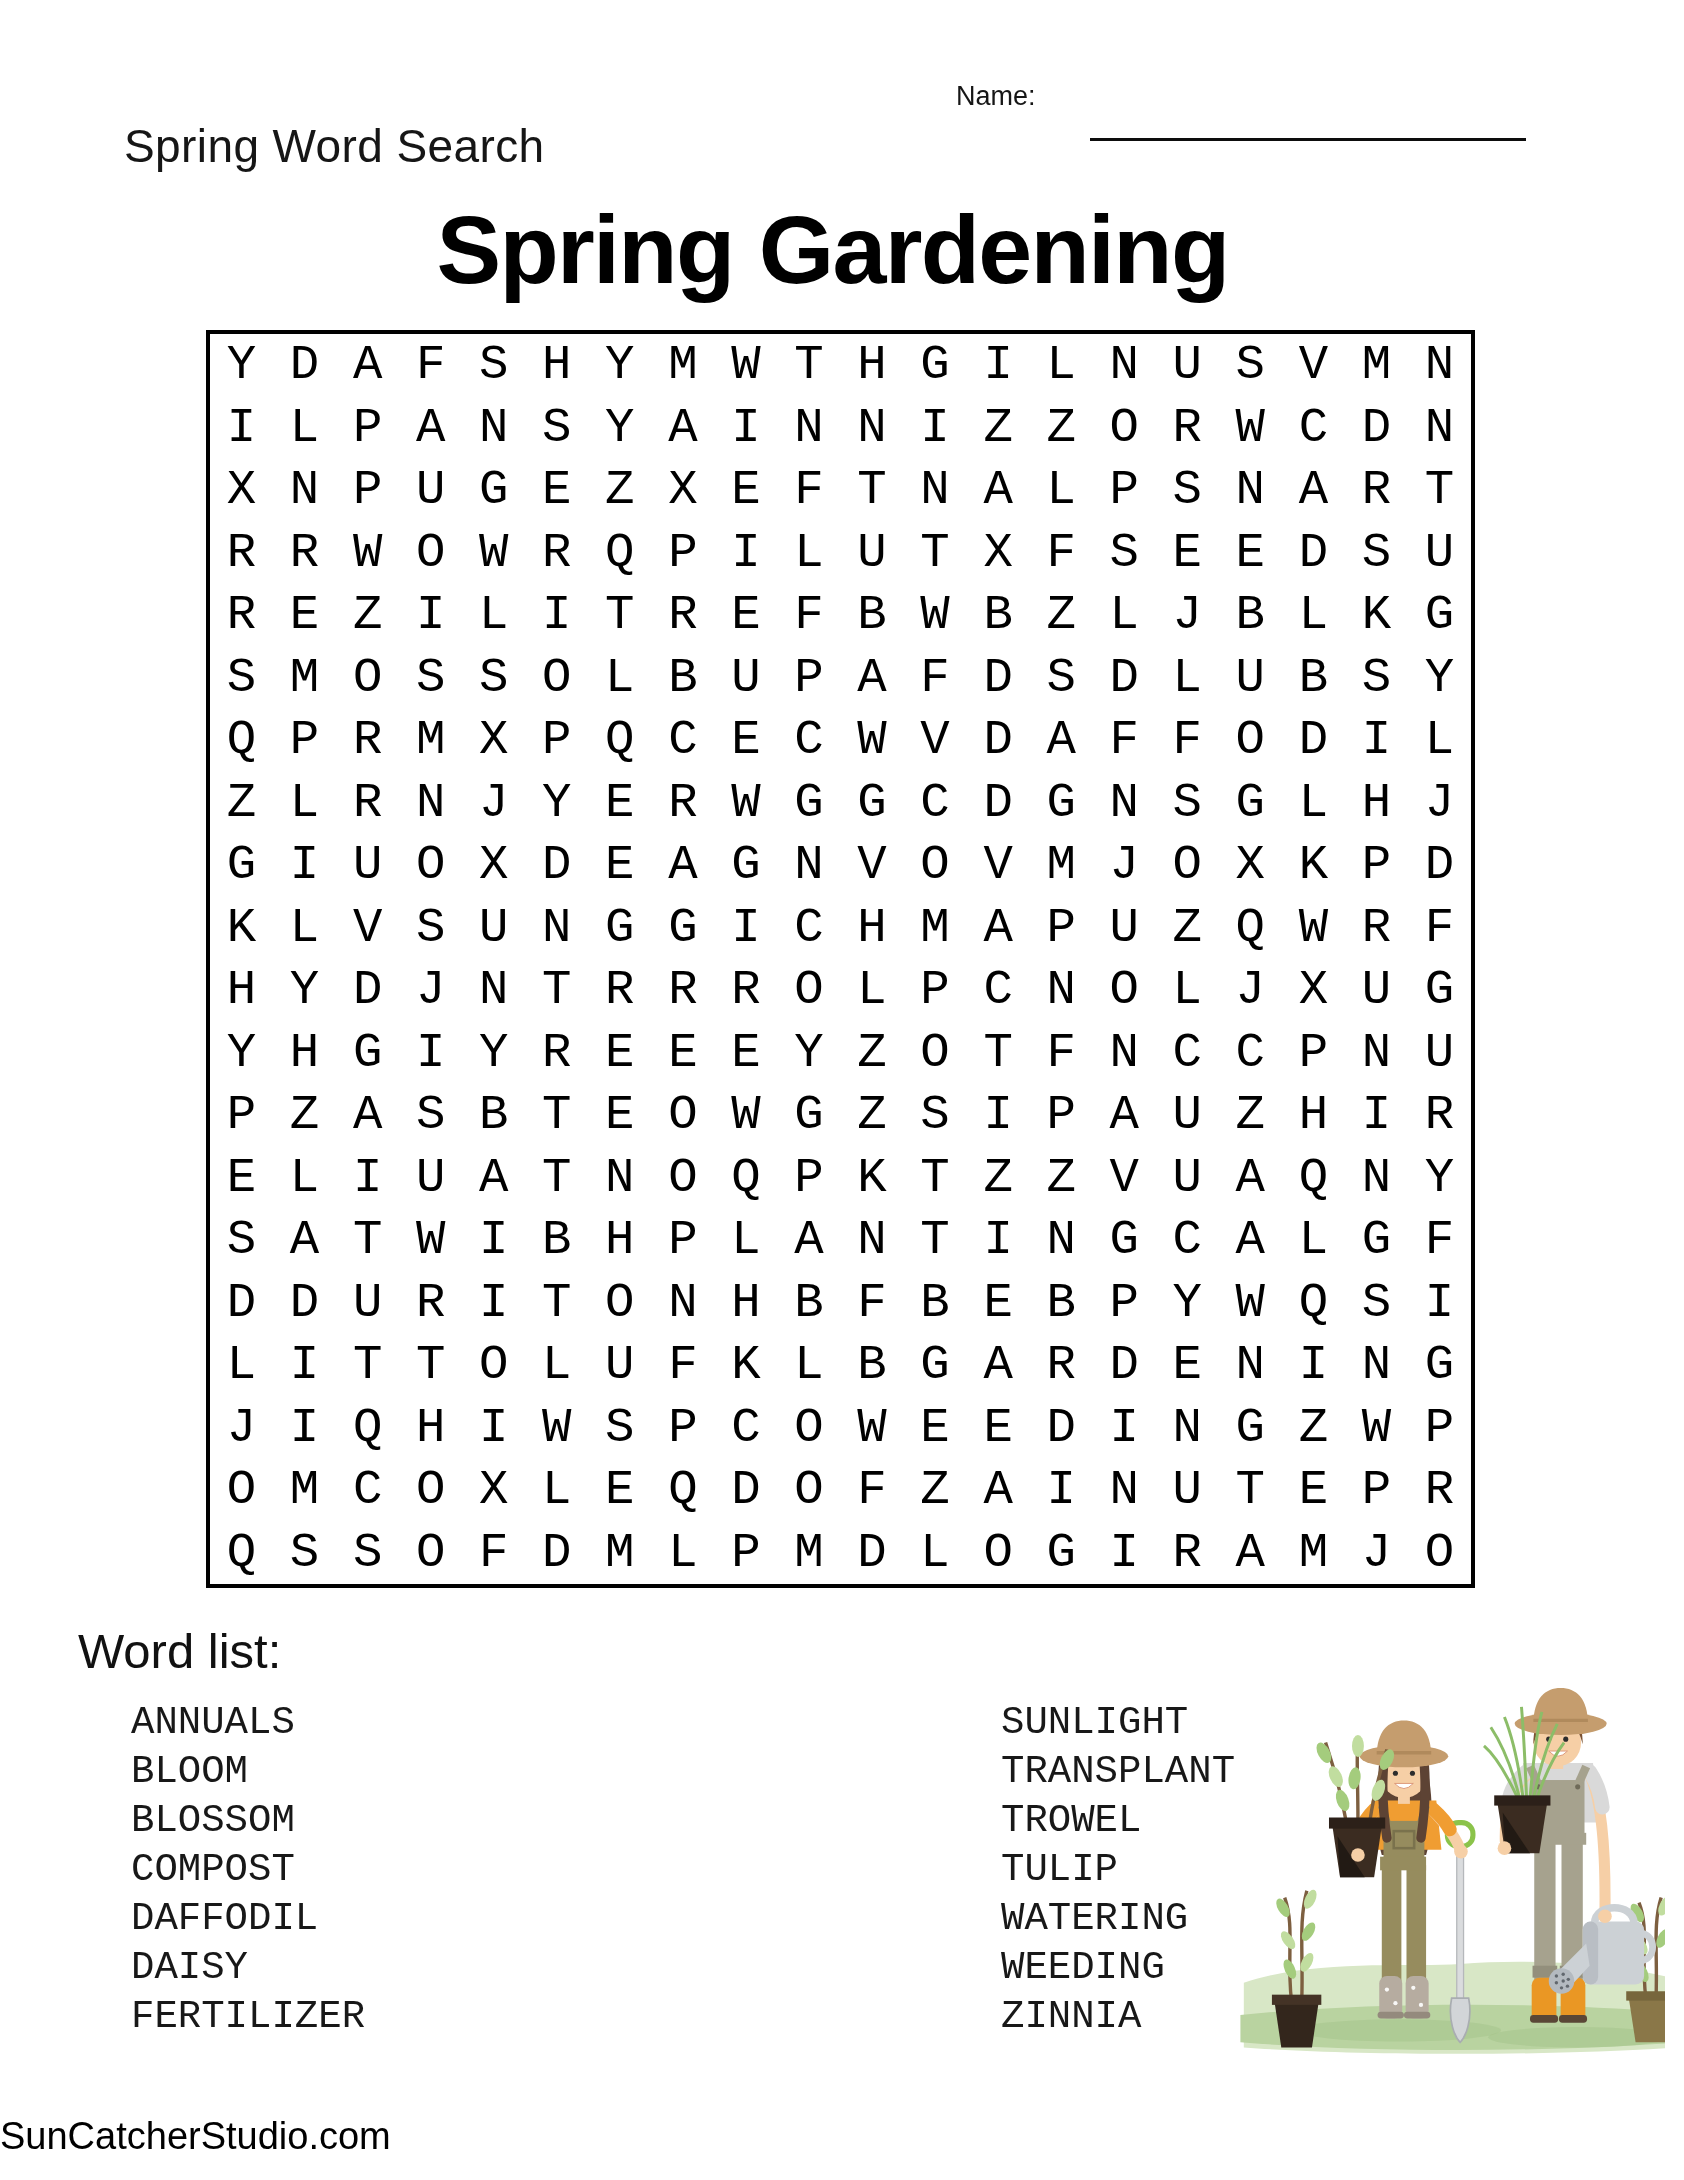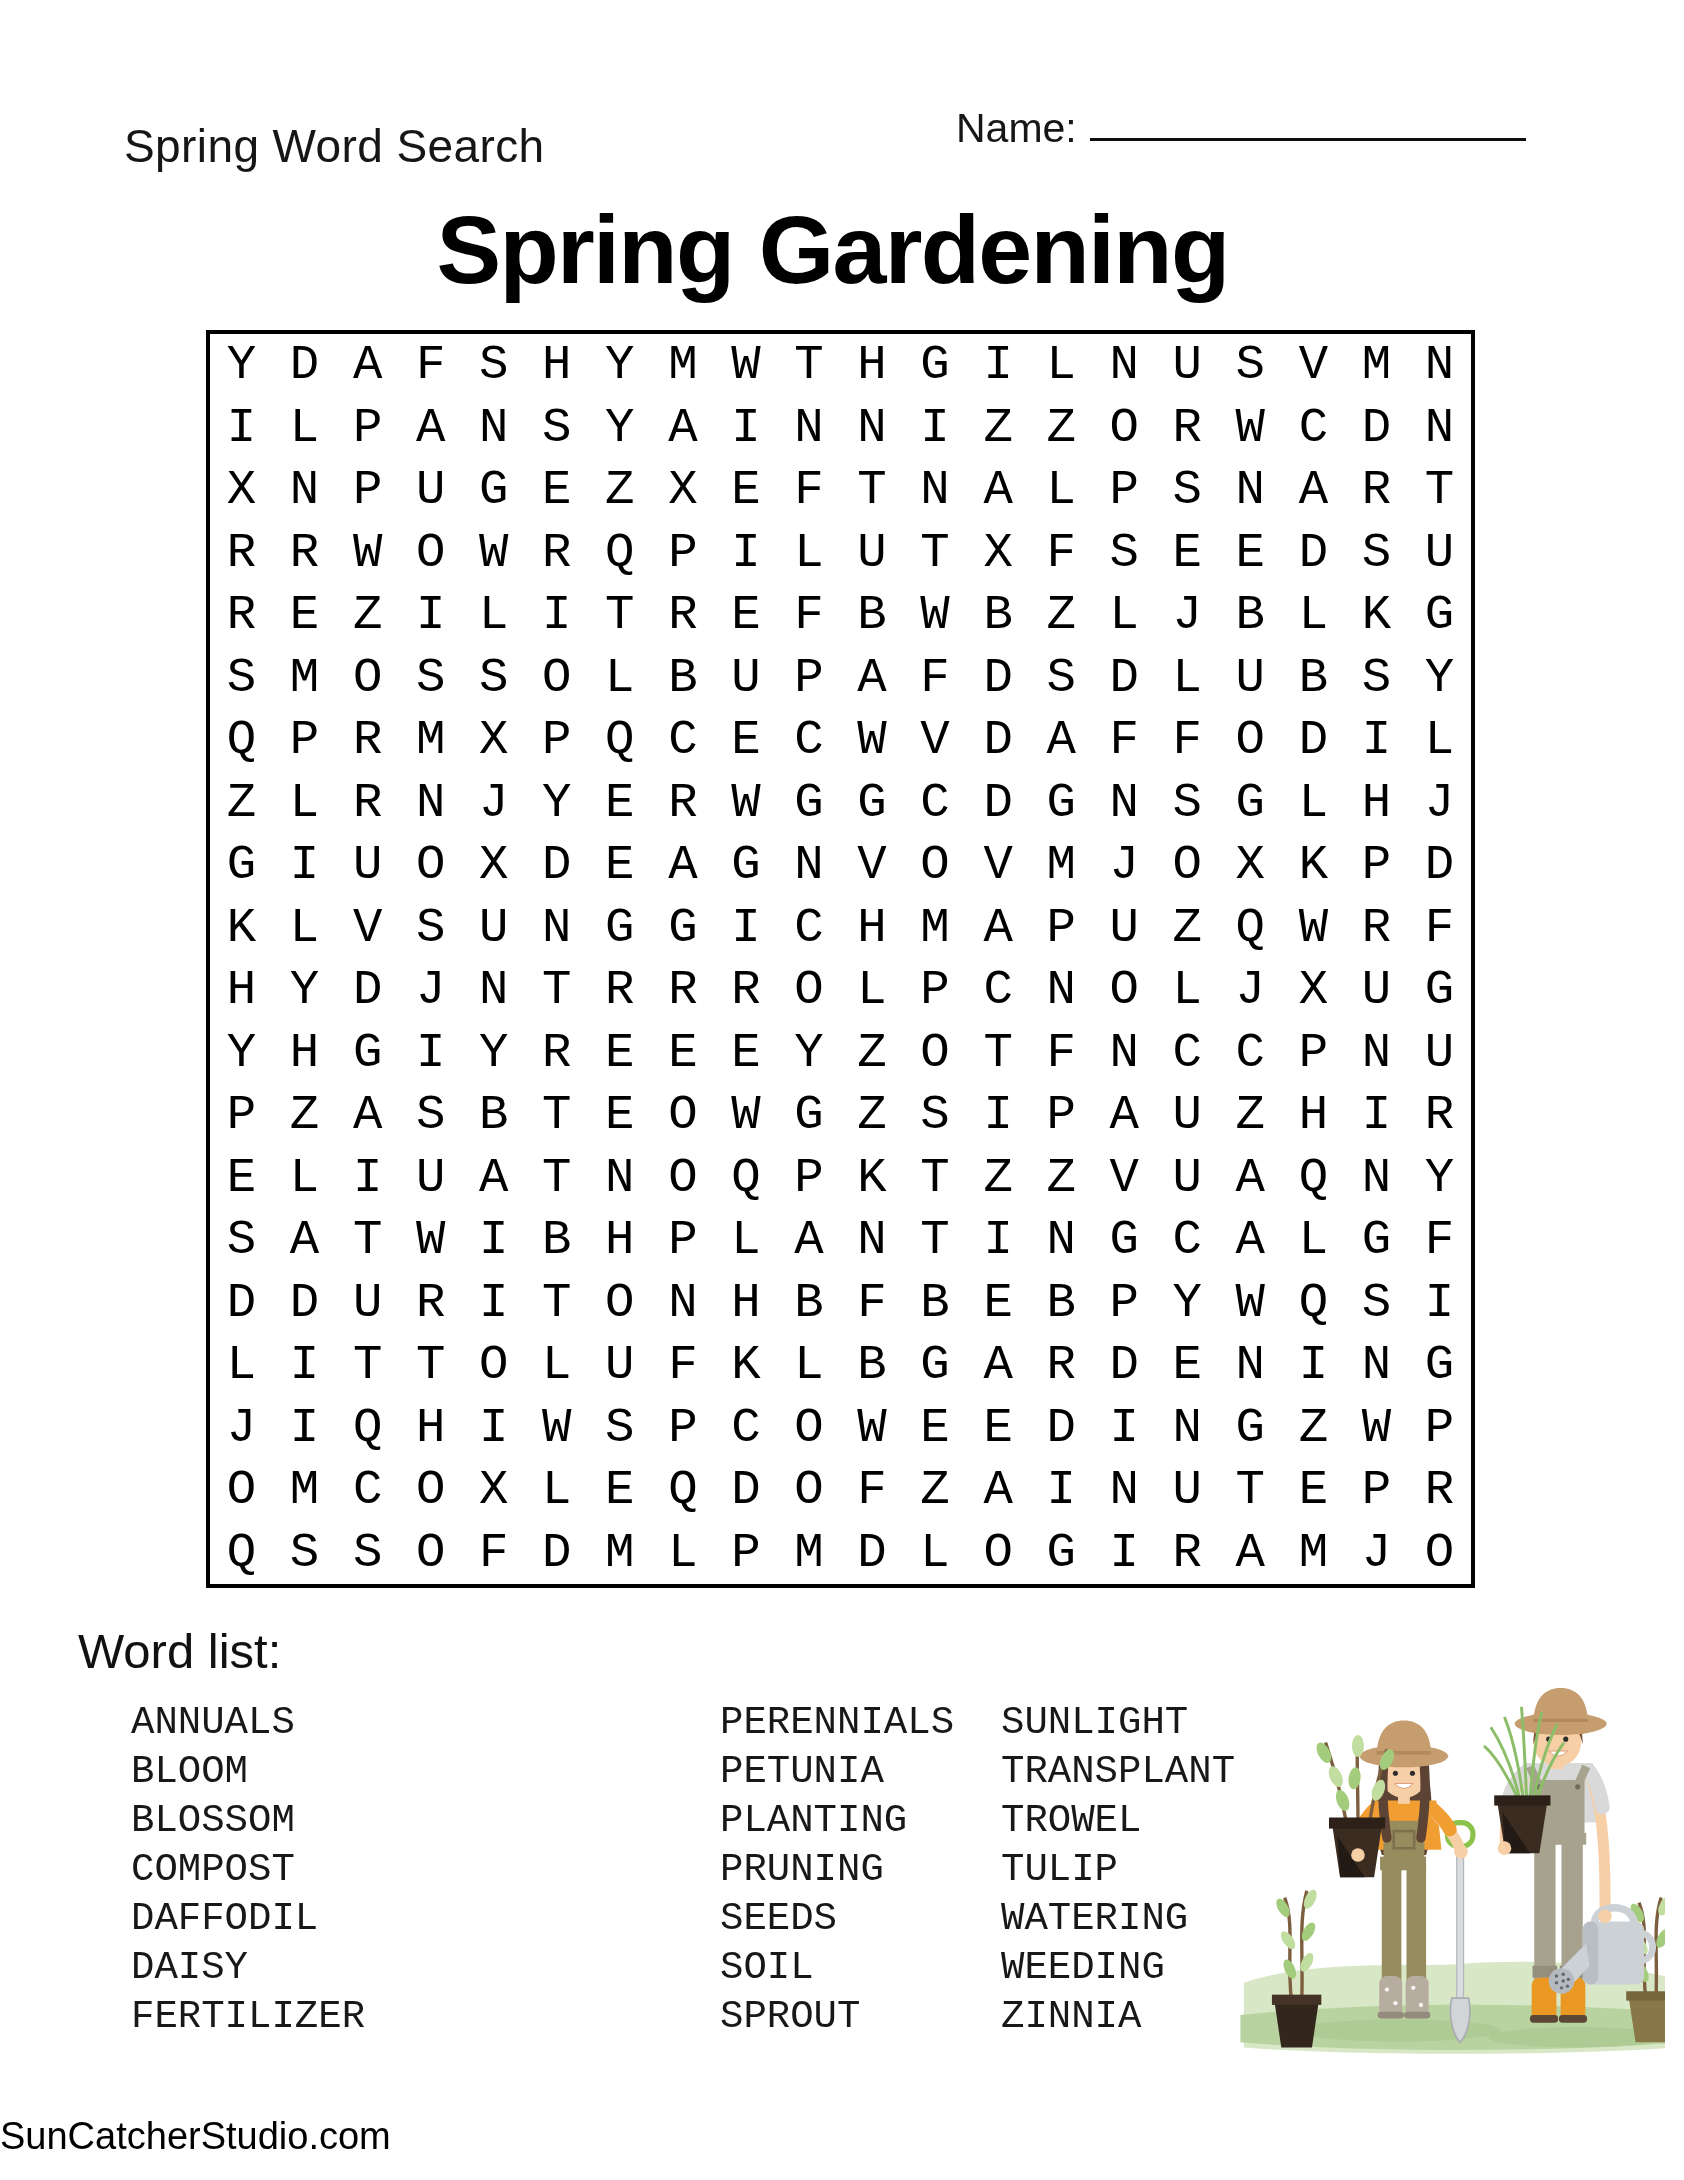--- a/index.html
+++ b/index.html
@@ -5,21 +5,21 @@
   html,body { margin:0; padding:0; background:#ffffff; }
   .page {
     position:relative; width:1665px; height:2181px; background:#ffffff;
     font-family:"Liberation Sans", sans-serif; overflow:hidden;margin-top:8px;
   }
   .header-title {
     position:absolute; left:124px; top:80px; font-size:46px; font-weight:400;
     color:#161616; letter-spacing:0.4px;
   }
   .name-label {
-    position:absolute; left:956px; top:97px; font-size:41px; color:#161616;
+    position:absolute; left:956px; top:73px; font-size:27px; color:#161616;
   }
   .name-line {
     position:absolute; left:1090px; top:94px; width:436px; height:36px;
     border-bottom:3.4px solid #0d0d0d;
   }
   .puzzle-title {
     position:absolute; left:0; right:0; top:186px; text-align:center;
     font-size:97px; font-weight:700; letter-spacing:-1.7px; color:#000;
   }
   .grid {
@@ -460,29 +460,20 @@
 
   <div class="wordlist-label">Word list:</div>
   <div class="word-col word-col-0">
       <div class="word">ANNUALS</div>
       <div class="word">BLOOM</div>
       <div class="word">BLOSSOM</div>
       <div class="word">COMPOST</div>
       <div class="word">DAFFODIL</div>
       <div class="word">DAISY</div>
       <div class="word">FERTILIZER</div>
-    </div>
-  <div class="word-col word-col-2">
-      <div class="word">PERENNIALS</div>
-      <div class="word">PETUNIA</div>
-      <div class="word">PLANTING</div>
-      <div class="word">PRUNING</div>
-      <div class="word">SEEDS</div>
-      <div class="word">SOIL</div>
-      <div class="word">SPROUT</div>
     </div>
   <div class="word-col word-col-3">
       <div class="word">SUNLIGHT</div>
       <div class="word">TRANSPLANT</div>
       <div class="word">TROWEL</div>
       <div class="word">TULIP</div>
       <div class="word">WATERING</div>
       <div class="word">WEEDING</div>
       <div class="word">ZINNIA</div>
     </div>

